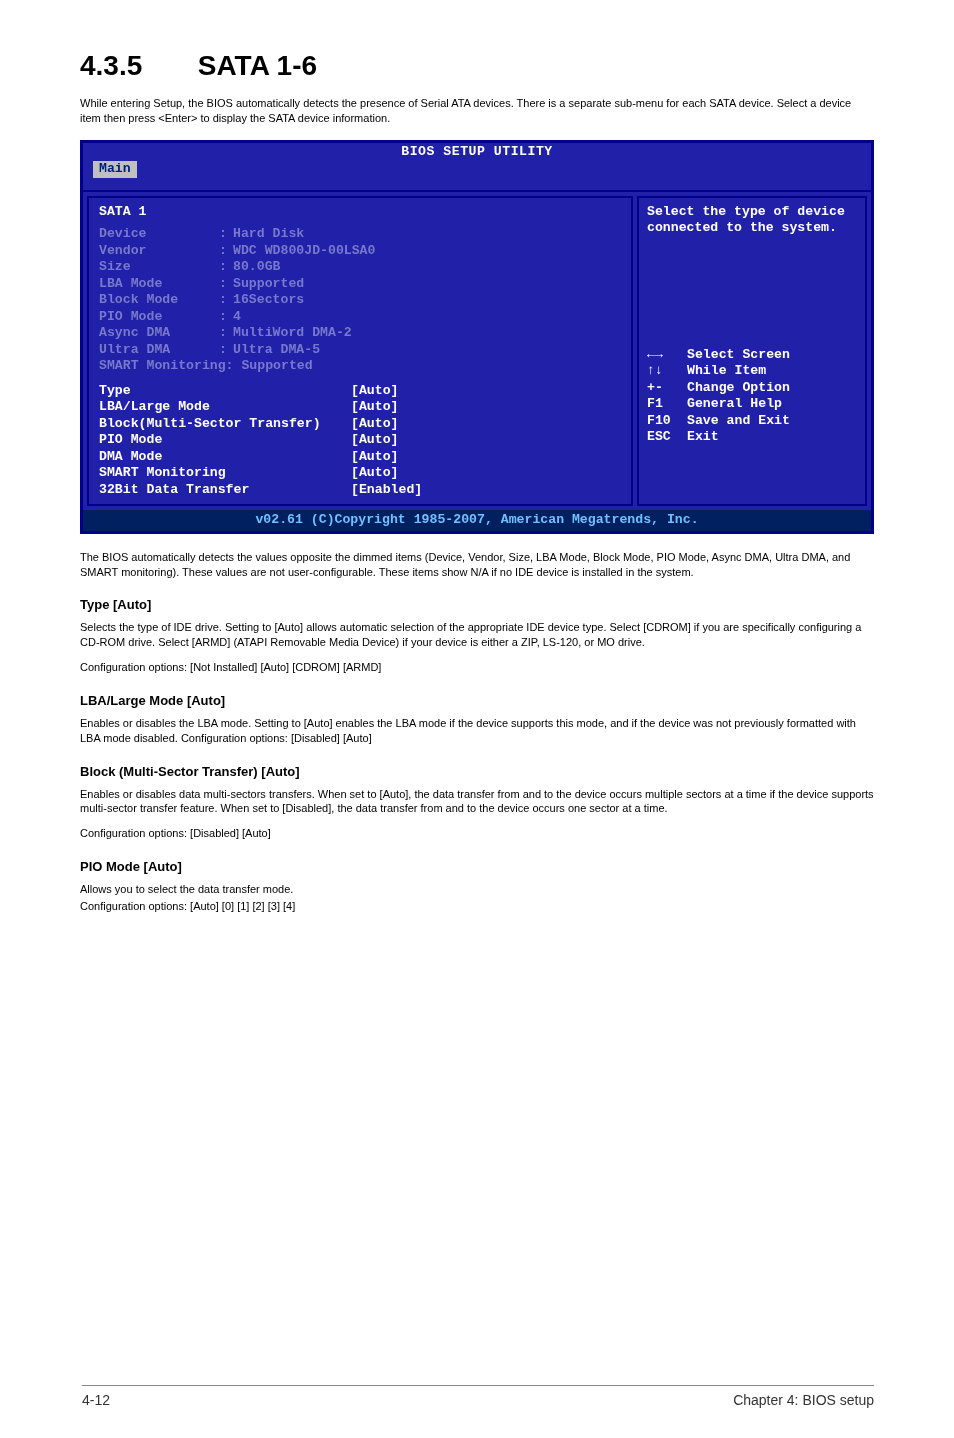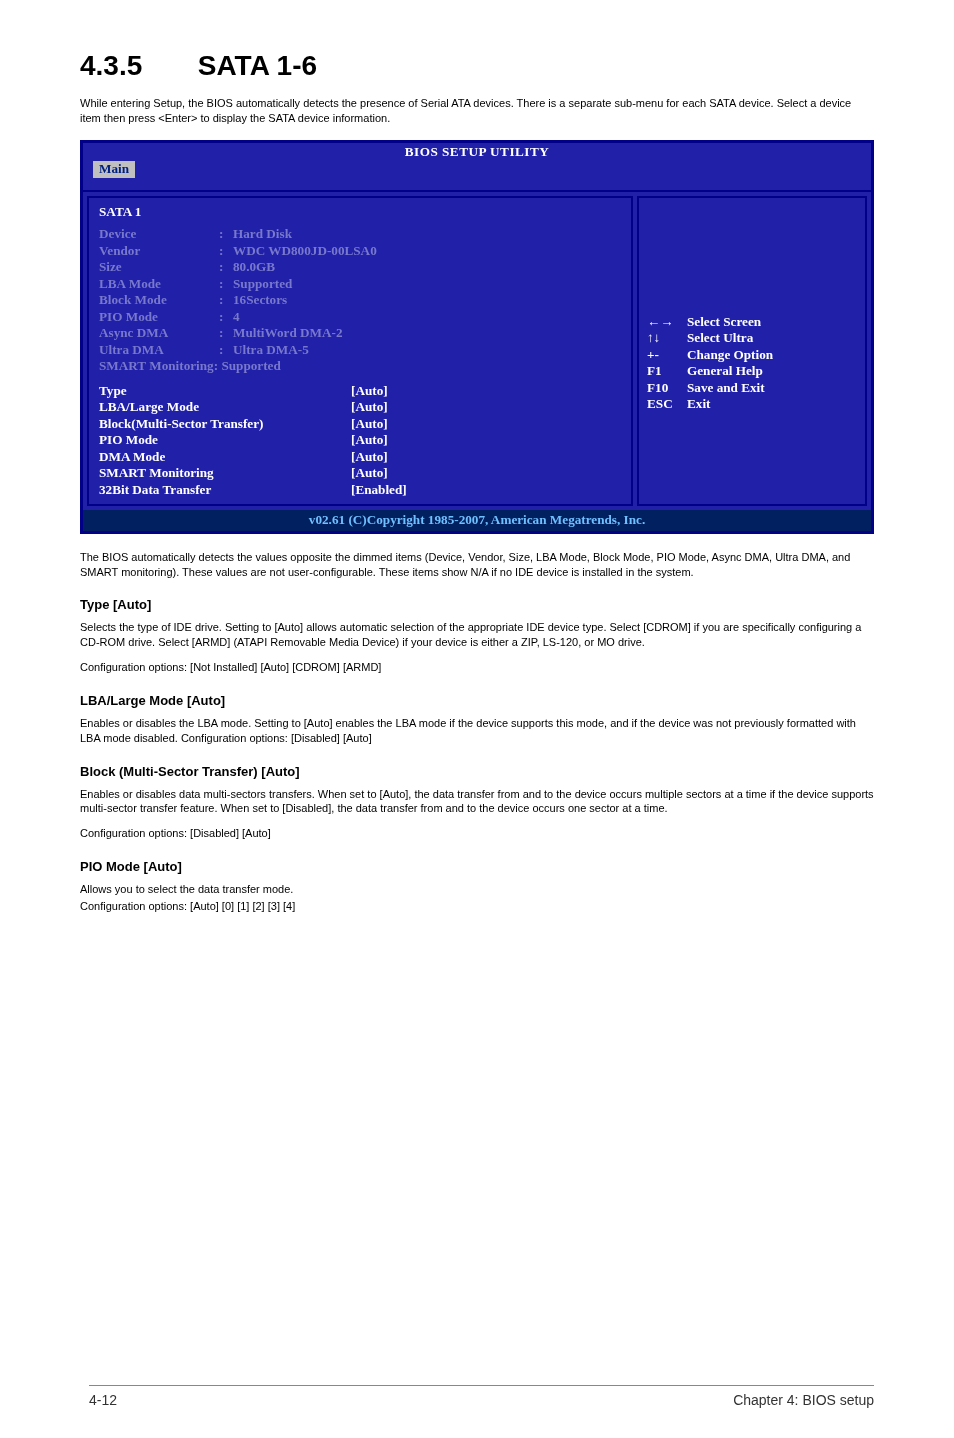--- a/index.html
+++ b/index.html
@@ -27,21 +27,21 @@
     font-size: 13px;
     font-weight: bold;
     margin-top: 18px;
     margin-bottom: 8px;
   }
   
   .bios {
     border: 3px solid #000089;
     background: #2020a8;
     color: #ffffff;
-    font-family: Liberation Serif, serif;
+    font-family: Liberation Mono, monospace;
     font-size: 13.2px;
     font-weight: bold;
     line-height: 1.25;
     margin: 14px 0 16px 0;
   }
   .bios-title-row {
     background: #2020a8;
     color: #ffffff;
     text-align: center;
     padding: 1px 0;
@@ -88,21 +88,21 @@
   .hint-row .k { width:40px; }
   .footer-bar {
     background: #002060;
     color: #70c0ff;
     text-align: center;
     padding: 2px 4px;
     margin-top: 0;
   }
   .page-footer {
     position: absolute;
-    left: 89px; right: 80px; bottom: 30px;
+    left: 82px; right: 80px; bottom: 30px;
     border-top: 1px solid #888;
     padding-top: 6px;
     font-size: 14px;
     display: flex;
     justify-content: space-between;
     color:#333;
   }
 </style>
 </head>
 <body>
@@ -187,28 +187,29 @@
       <div class="row">
           <span class="lbl">SMART Monitoring</span>
           <span>[Auto]</span>
         </div>
       <div class="row">
           <span class="lbl">32Bit Data Transfer</span>
           <span>[Enabled]</span>
         </div>
     </div>
     <div class="bios-right">
+      <div class="help">Select the type of device connected to the system.</div>
       <div style="height:110px"></div>
       <div class="hint-row">
           <span class="k">←→</span>
           <span>Select Screen</span>
         </div>
       <div class="hint-row">
           <span class="k">↑↓</span>
-          <span>Select Ultra</span>
+          <span>While Item</span>
         </div>
       <div class="hint-row">
           <span class="k">+-</span>
           <span>Change Option</span>
         </div>
       <div class="hint-row">
           <span class="k">F1</span>
           <span>General Help</span>
         </div>
       <div class="hint-row">

